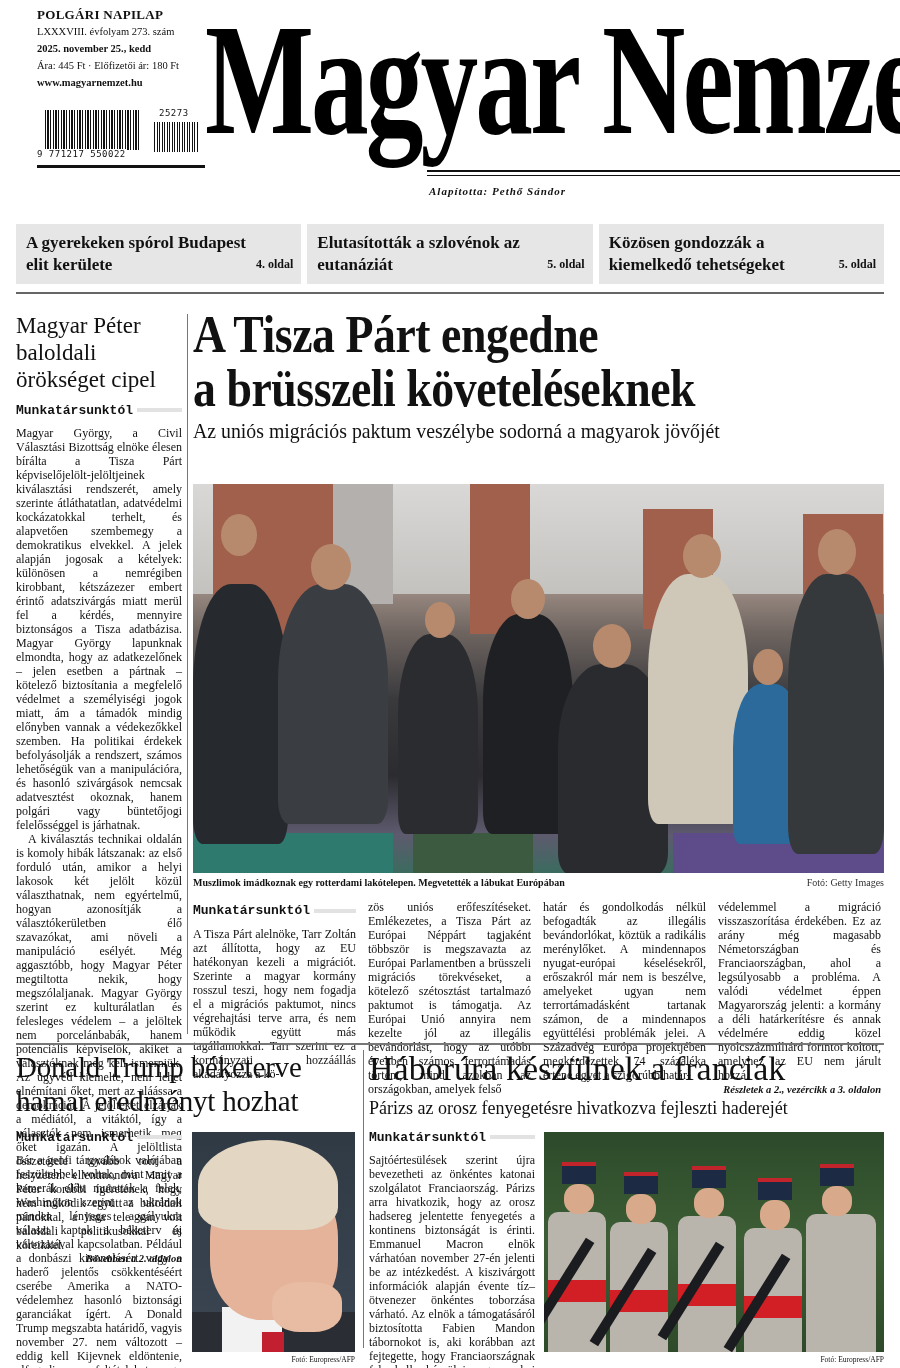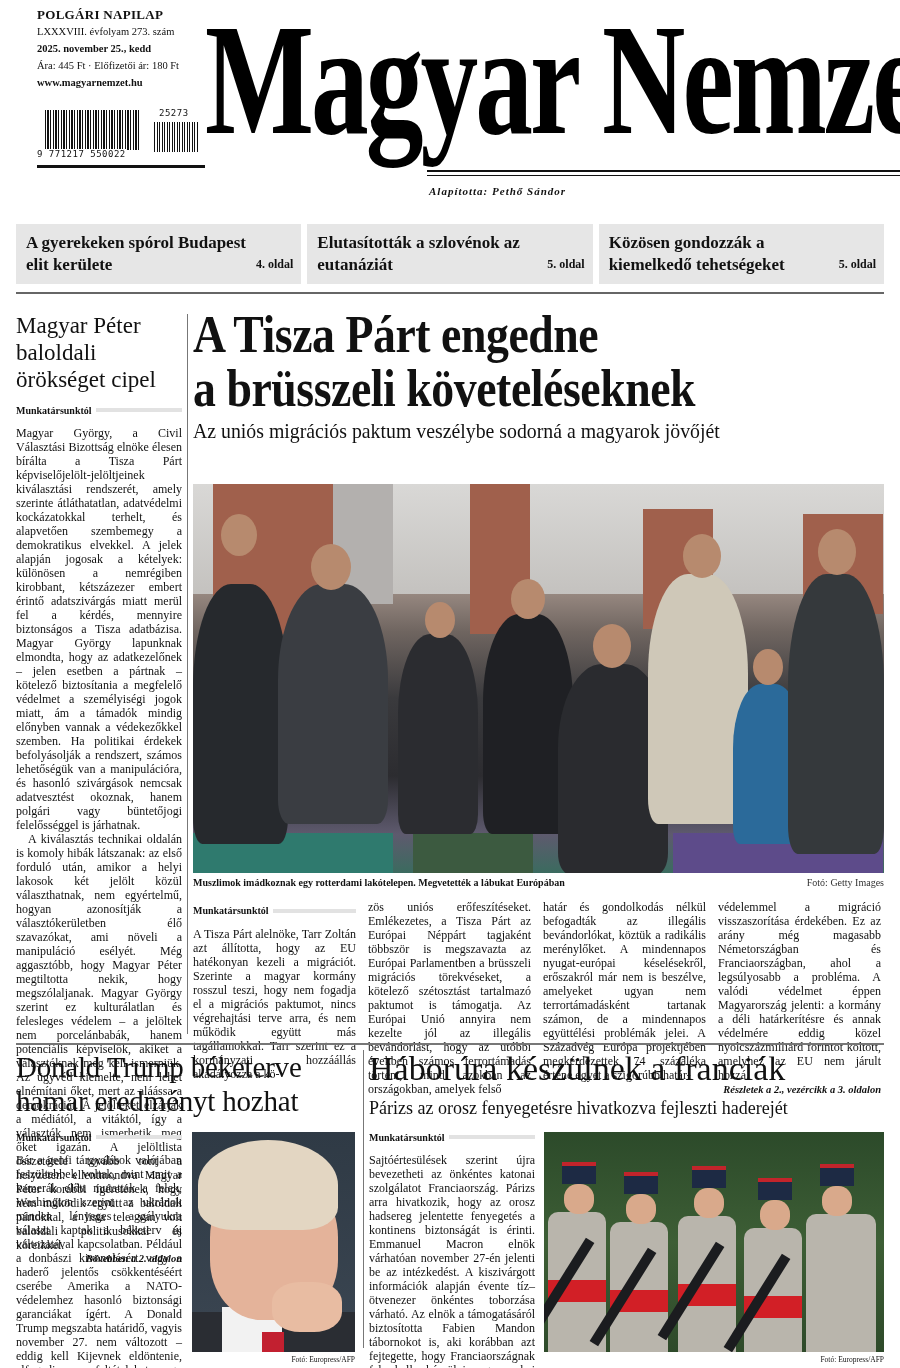--- a/index.html
+++ b/index.html
@@ -33,21 +33,21 @@
   .teaser { flex: 1; background: #e6e6e6; position: relative; padding: 8px 10px 0 10px;
     font-size: 17px; line-height: 22px; cursor: pointer; }
   .teaser .t-title { display: block; width: 240px; }
   .teaser .t-page { position: absolute; right: 8px; bottom: 9px; font-size: 12px; }
   .rule-after-teasers { position: absolute; left: 16px; top: 292px; width: 868px; height: 2px; background: #666; }
 
   
   .left-col { position: absolute; left: 16px; top: 312px; width: 166px; }
   .left-col .headline { font-size: 23px; line-height: 27px; font-weight: normal; }
   .byline-row { display: flex; align-items: center; margin-top: 10px; height: 14px; }
-  .byline { font-size: 10px; font-weight: bold; white-space: nowrap; }
+  .byline { font-size: 13px; font-weight: bold; white-space: nowrap; font-family: Liberation Mono, monospace; }
   .byline-bar { flex: 1; height: 4px; background: #e2e2e2; margin-left: 4px; }
   .body-text { font-size: 12px; line-height: 14px; text-align: justify; hyphens: auto; margin-top: 9px; }
   .body-text p { text-indent: 0; }
   .body-text p + p { text-indent: 12px; }
   .continued { font-size: 10.5px; font-style: italic; font-weight: bold; text-align: right; margin-top: 1px; cursor: pointer; }
 
   .vrule-1 { position: absolute; left: 187px; top: 314px; width: 1px; height: 720px; background: #777; }
 
   
   .lead { position: absolute; left: 193px; top: 308px; width: 691px; }

